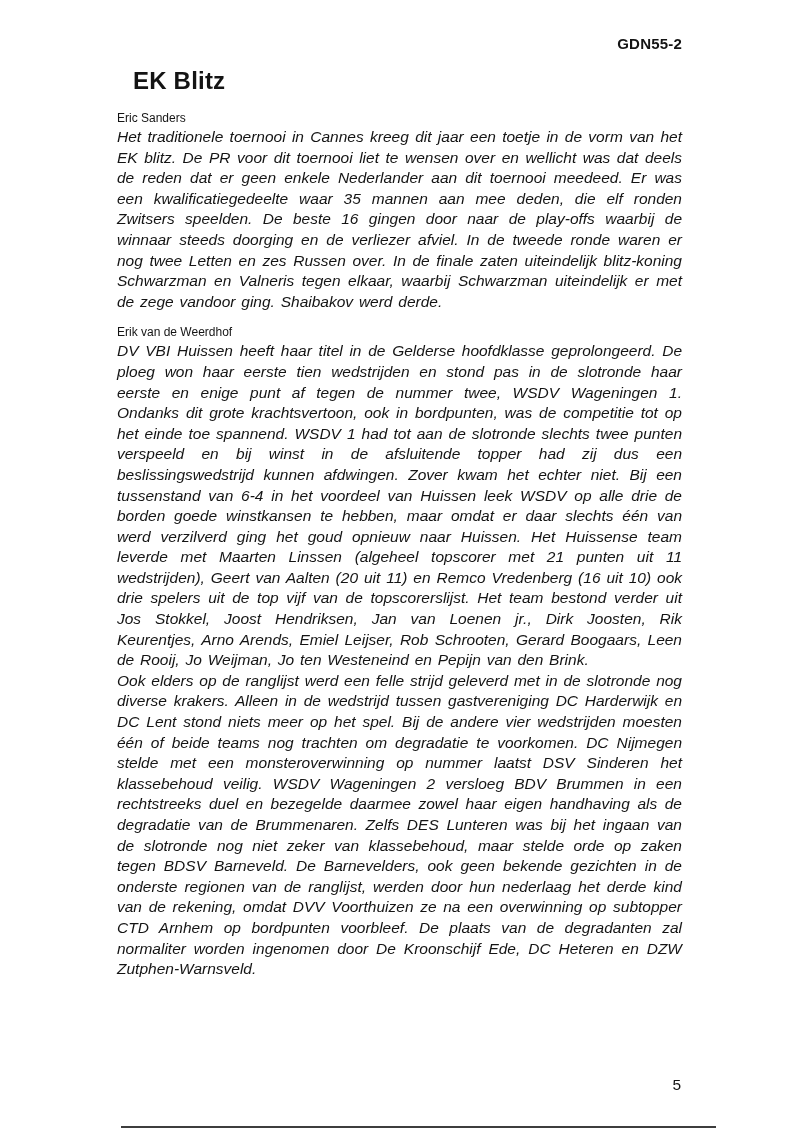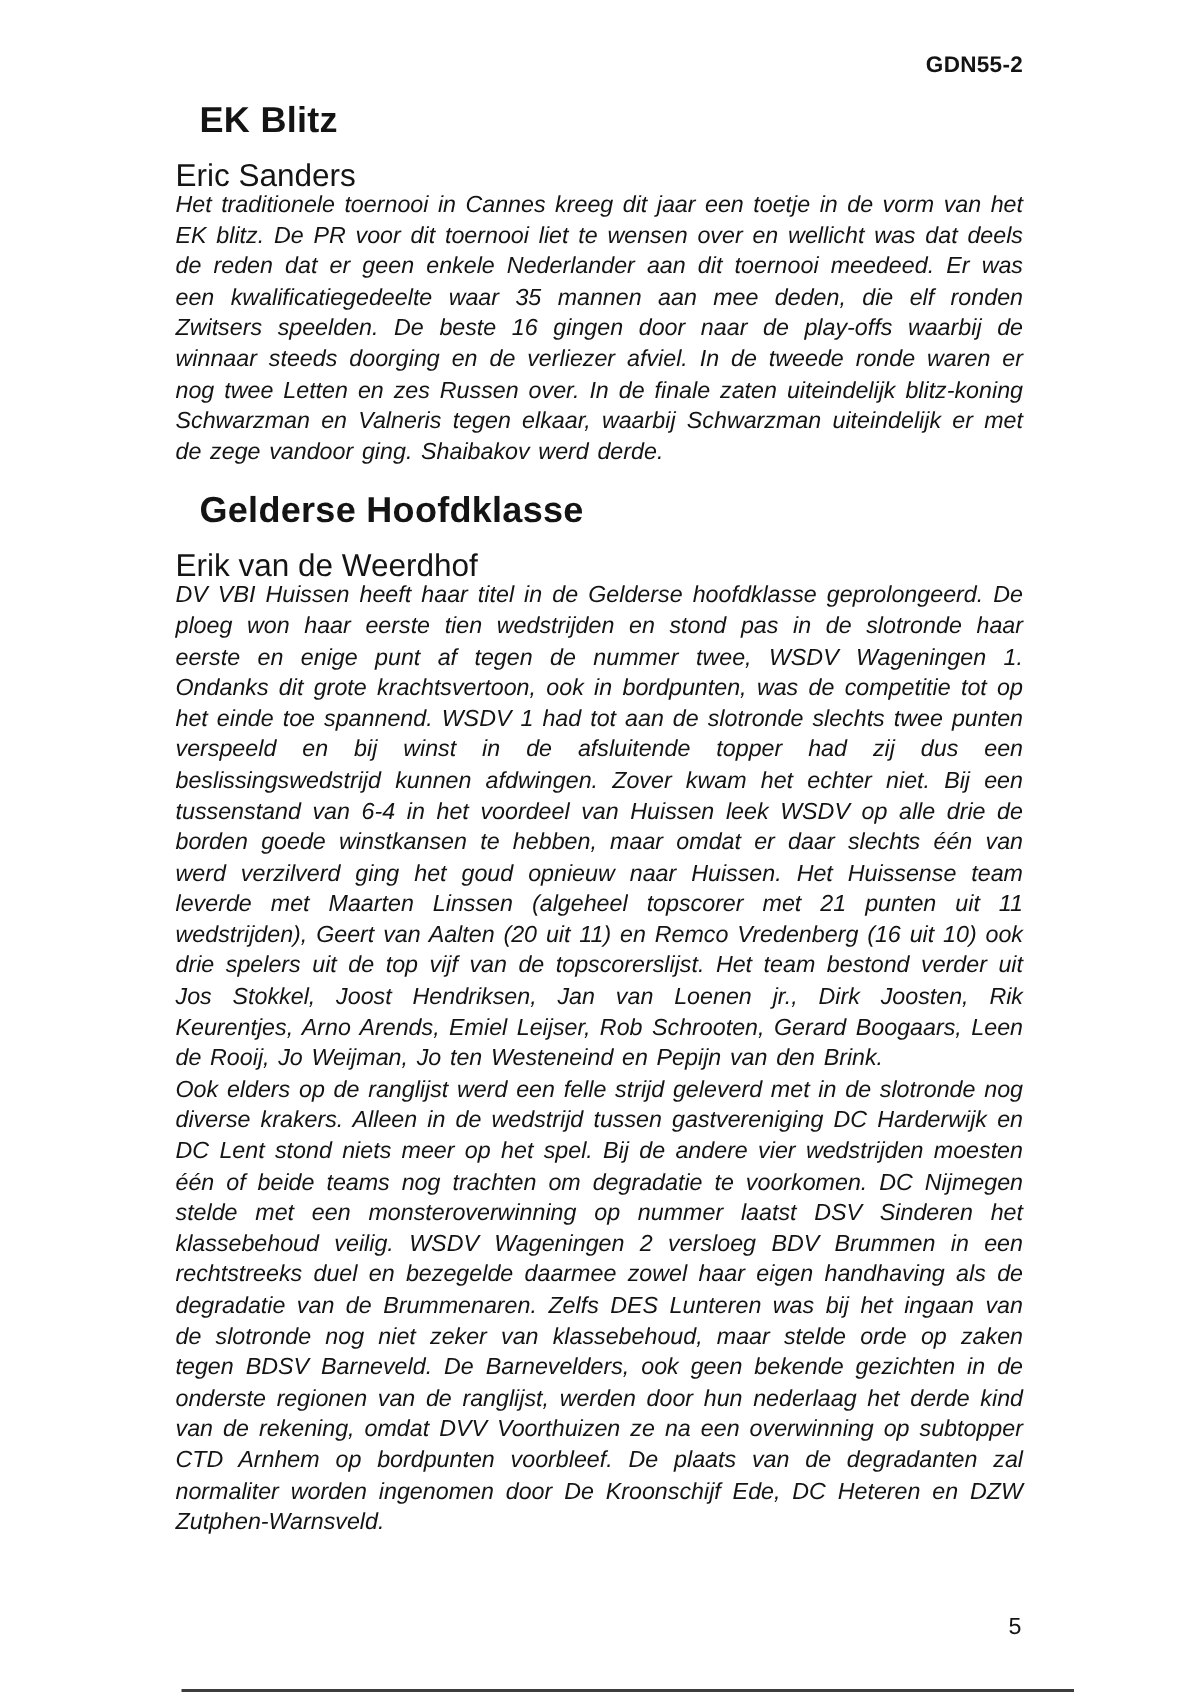--- a/index.html
+++ b/index.html
@@ -36,21 +36,21 @@
     letter-spacing: 0.2px;
   }
   .title-ek {
     margin-top: 12px;
   }
   .title-gelderse {
     margin-top: 33px;
   }
   .byline {
     margin: 11px 0 0 0;
-    font-size: 21px;
+    font-size: 12px;
     line-height: 18px;
   }
   p.body-paragraph {
     margin: 0;
     font-size: 15.5px;
     line-height: 20.6px;
     text-align: justify;
     word-spacing: 1.5px;
     font-style: italic;
   }
@@ -81,21 +81,20 @@
 
 <div class="page">
   <div class="content">
 
     <div class="doc-code">GDN55-2</div>
 
     <h1 class="article-title title-ek">EK Blitz</h1>
     <div class="byline">Eric Sanders</div>
     <p class="body-paragraph para-first">Het traditionele toernooi in Cannes kreeg dit jaar een toetje in de vorm van het EK blitz. De PR voor dit toernooi liet te wensen over en wellicht was dat deels de reden dat er geen enkele Nederlander aan dit toernooi meedeed. Er was een kwalificatiegedeelte waar 35 mannen aan mee deden, die elf ronden Zwitsers speelden. De beste 16 gingen door naar de play-offs waarbij de winnaar steeds doorging en de verliezer afviel. In de tweede ronde waren er nog twee Letten en zes Russen over. In de finale zaten uiteindelijk blitz-koning Schwarzman en Valneris tegen elkaar, waarbij Schwarzman uiteindelijk er met de zege vandoor ging. Shaibakov werd derde.</p>
 
-    <h1 class="article-title title-gelderse">Gelderse Hoofdklasse</h1>
     <div class="byline">Erik van de Weerdhof</div>
     <p class="body-paragraph para-first">DV VBI Huissen heeft haar titel in de Gelderse hoofdklasse geprolongeerd. De ploeg won haar eerste tien wedstrijden en stond pas in de slotronde haar eerste en enige punt af tegen de nummer twee, WSDV Wageningen 1. Ondanks dit grote krachtsvertoon, ook in bordpunten, was de competitie tot op het einde toe spannend. WSDV 1 had tot aan de slotronde slechts twee punten verspeeld en bij winst in de afsluitende topper had zij dus een beslissingswedstrijd kunnen afdwingen. Zover kwam het echter niet. Bij een tussenstand van 6-4 in het voordeel van Huissen leek WSDV op alle drie de borden goede winstkansen te hebben, maar omdat er daar slechts één van werd verzilverd ging het goud opnieuw naar Huissen. Het Huissense team leverde met Maarten Linssen (algeheel topscorer met 21 punten uit 11 wedstrijden), Geert van Aalten (20 uit 11) en Remco Vredenberg (16 uit 10) ook drie spelers uit de top vijf van de topscorerslijst. Het team bestond verder uit Jos Stokkel, Joost Hendriksen, Jan van Loenen jr., Dirk Joosten, Rik Keurentjes, Arno Arends, Emiel Leijser, Rob Schrooten, Gerard Boogaars, Leen de Rooij, Jo Weijman, Jo ten Westeneind en Pepijn van den Brink.</p>
     <p class="body-paragraph para-next">Ook elders op de ranglijst werd een felle strijd geleverd met in de slotronde nog diverse krakers. Alleen in de wedstrijd tussen gastvereniging DC Harderwijk en DC Lent stond niets meer op het spel. Bij de andere vier wedstrijden moesten één of beide teams nog trachten om degradatie te voorkomen. DC Nijmegen stelde met een monsteroverwinning op nummer laatst DSV Sinderen het klassebehoud veilig. WSDV Wageningen 2 versloeg BDV Brummen in een rechtstreeks duel en bezegelde daarmee zowel haar eigen handhaving als de degradatie van de Brummenaren. Zelfs DES Lunteren was bij het ingaan van de slotronde nog niet zeker van klassebehoud, maar stelde orde op zaken tegen BDSV Barneveld. De Barnevelders, ook geen bekende gezichten in de onderste regionen van de ranglijst, werden door hun nederlaag het derde kind van de rekening, omdat DVV Voorthuizen ze na een overwinning op subtopper CTD Arnhem op bordpunten voorbleef. De plaats van de degradanten zal normaliter worden ingenomen door De Kroonschijf Ede, DC Heteren en DZW Zutphen-Warnsveld.</p>
 
   </div>
 
   <div class="page-number">5</div>
 
   <div class="bottom-rule"></div>
 </div>

